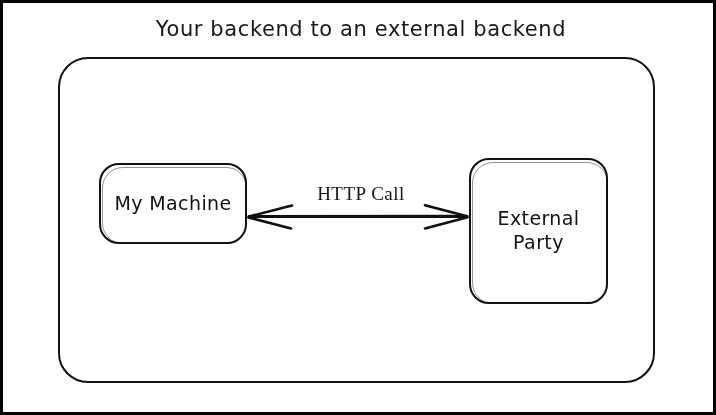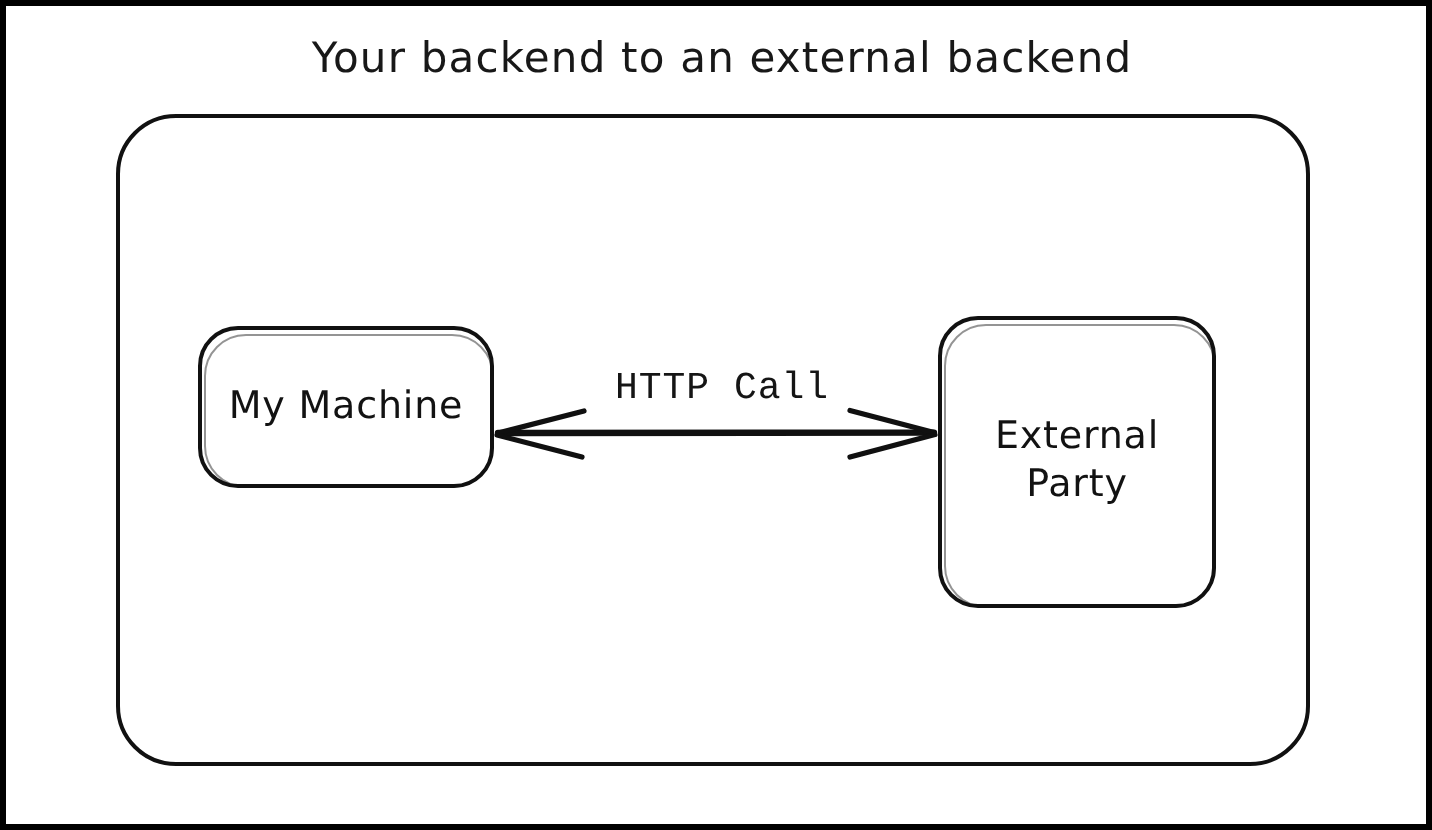--- a/index.html
+++ b/index.html
@@ -114,21 +114,21 @@
   .connector svg {
     display: block;
     overflow: visible;
   }
   .edge-label {
     position: absolute;
     left: 246px;
     top: 180px;
     width: 224px;
     text-align: center;
-    font-family: Liberation Mono, monospace;
+    font-family: Liberation Serif, serif;
     font-size: 19px;
     font-weight: 500;
     letter-spacing: 0.5px;
     color: #151515;
     white-space: nowrap;
   }
 </style>
 </head>
 <body>
 

